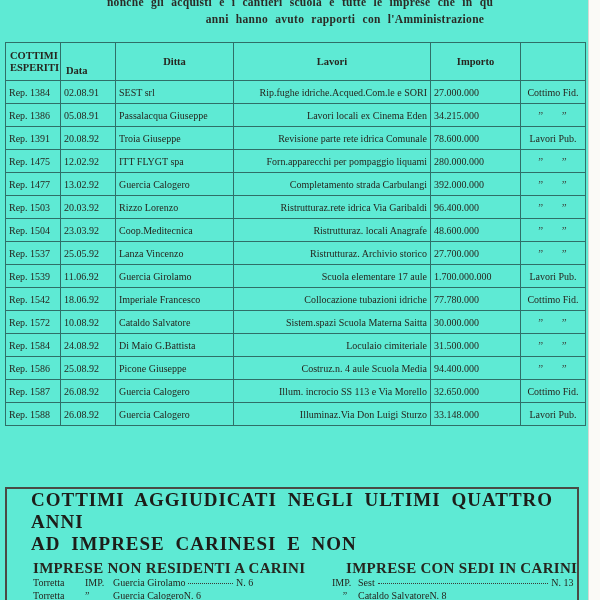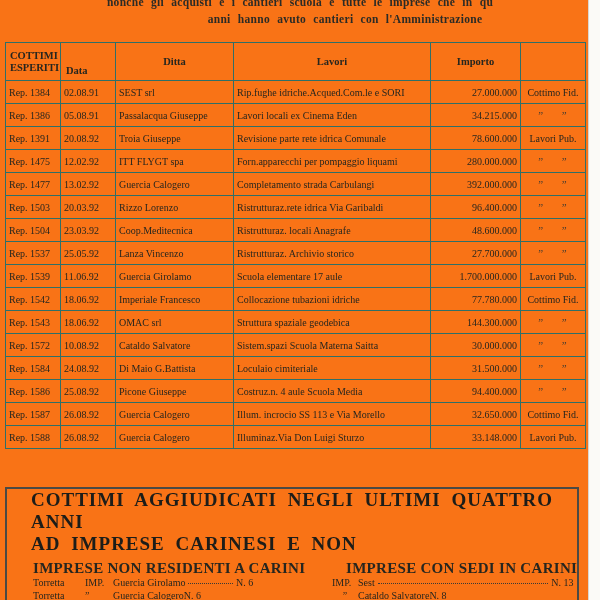--- a/index.html
+++ b/index.html
@@ -1,36 +1,36 @@
 <!DOCTYPE html>
 <html><head>
 <meta charset="utf-8">
 <style>
   html,body{margin:0;padding:0;}
   body{width:600px;height:600px;overflow:hidden;background:#e9e8e4;}
-  .page{position:absolute;inset:0;background:#f97316;font-family:"Liberation Serif",serif;color:#26261f;}
+  .page{position:absolute;inset:0;background:#5eead4;font-family:"Liberation Serif",serif;color:#26261f;}
   .page-edge{position:absolute;right:0;top:0;width:11px;height:600px;background:#fbfaf7;border-left:1px solid #d9d7d1;}
 
   
   .intro{position:absolute;top:-6px;left:40px;width:520px;text-align:center;font-weight:bold;
          font-size:11.5px;line-height:17px;word-spacing:4px;letter-spacing:.3px;color:#2b2b26;}
   .intro .l2{margin-left:90px;}
 
   
   table.main{position:absolute;top:42px;left:5px;width:580px;border-collapse:collapse;table-layout:fixed;}
   .main th,.main td{border:1.5px solid #2f6f68;font-size:10px;padding:0 3px;white-space:nowrap;overflow:hidden;color:#26261f;}
   .main thead th{height:33px;font-weight:bold;font-size:10.5px;text-align:center;}
   .main th.h-rep{text-align:left;white-space:pre-line;line-height:12px;padding-left:4px;}
   .main th.h-data{text-align:left;vertical-align:bottom;padding:0 16px 4px 5px;}
   .main tbody td{height:22px;}
   .c-rep{padding-left:5px;}
   .c-data{padding-left:6px;}
   .c-ditta{padding-left:7px;}
-  .c-lavori{padding-left:7px;}
-  .c-importo{text-align:right;padding-right:14px;}
+  .c-lavori{padding-left:7px;text-align:right;}
+  .c-importo{padding-right:14px;}
   .c-tipo{text-align:center;font-size:9.5px;}
   .c-tipo.ditto{word-spacing:14px;font-size:11px;letter-spacing:1px;color:#3a3a34;}
 
   
   .box{position:absolute;left:5px;top:487px;width:574px;height:140px;border:2.5px solid #4a4a45;box-sizing:border-box;}
   .box-title{margin:0 0 0 24px;font-weight:bold;font-size:19px;letter-spacing:1px;word-spacing:5px;line-height:22px;color:#1d1d19;}
   .box-cols{display:flex;margin-top:5px;position:relative;}
   .col-left{width:285px;padding-left:26px;padding-right:30px;box-sizing:border-box;flex:none;}
   .col-right{flex:1;padding-left:40px;padding-right:46px;box-sizing:border-box;}
   .list-head{font-weight:bold;font-size:15px;letter-spacing:.3px;white-space:nowrap;}
@@ -43,21 +43,21 @@
   .leader{flex:1;border-bottom:1.3px dotted #3a3a35;margin:0 3px;transform:translateY(-2px);}
   .lcount{min-width:26px;flex:none;}
 </style>
 </head>
 <body>
 
 <div class="page">
 
   <div class="intro">
     <div class="l1">nonché gli acquisti e i cantieri scuola e tutte le imprese che in qu</div>
-    <div class="l2">anni  hanno avuto cantieri   con l'Amministrazione</div>
+    <div class="l2">anni  hanno avuto rapporti   con l'Amministrazione</div>
   </div>
 
   <table class="main">
     <colgroup>
       <col style="width:55px">
         <col style="width:55px">
         <col style="width:118px">
       <col style="width:197px">
         <col style="width:90px">
         <col style="width:65px">
@@ -158,28 +158,20 @@
 
   <tr>
     <td class="c-rep">Rep. 1542</td>
     <td class="c-data">18.06.92</td>
     <td class="c-ditta">Imperiale Francesco</td>
     <td class="c-lavori">Collocazione tubazioni idriche</td>
     <td class="c-importo">77.780.000</td>
     <td class="c-tipo">Cottimo Fid.</td>
   </tr>
 
-  <tr>
-    <td class="c-rep">Rep. 1543</td>
-    <td class="c-data">18.06.92</td>
-    <td class="c-ditta">OMAC srl</td>
-    <td class="c-lavori">Struttura spaziale geodebica</td>
-    <td class="c-importo">144.300.000</td>
-    <td class="c-tipo ditto">” ”</td>
-  </tr>
 
   <tr>
     <td class="c-rep">Rep. 1572</td>
     <td class="c-data">10.08.92</td>
     <td class="c-ditta">Cataldo Salvatore</td>
     <td class="c-lavori">Sistem.spazi Scuola Materna Saitta</td>
     <td class="c-importo">30.000.000</td>
     <td class="c-tipo ditto">” ”</td>
   </tr>
 

